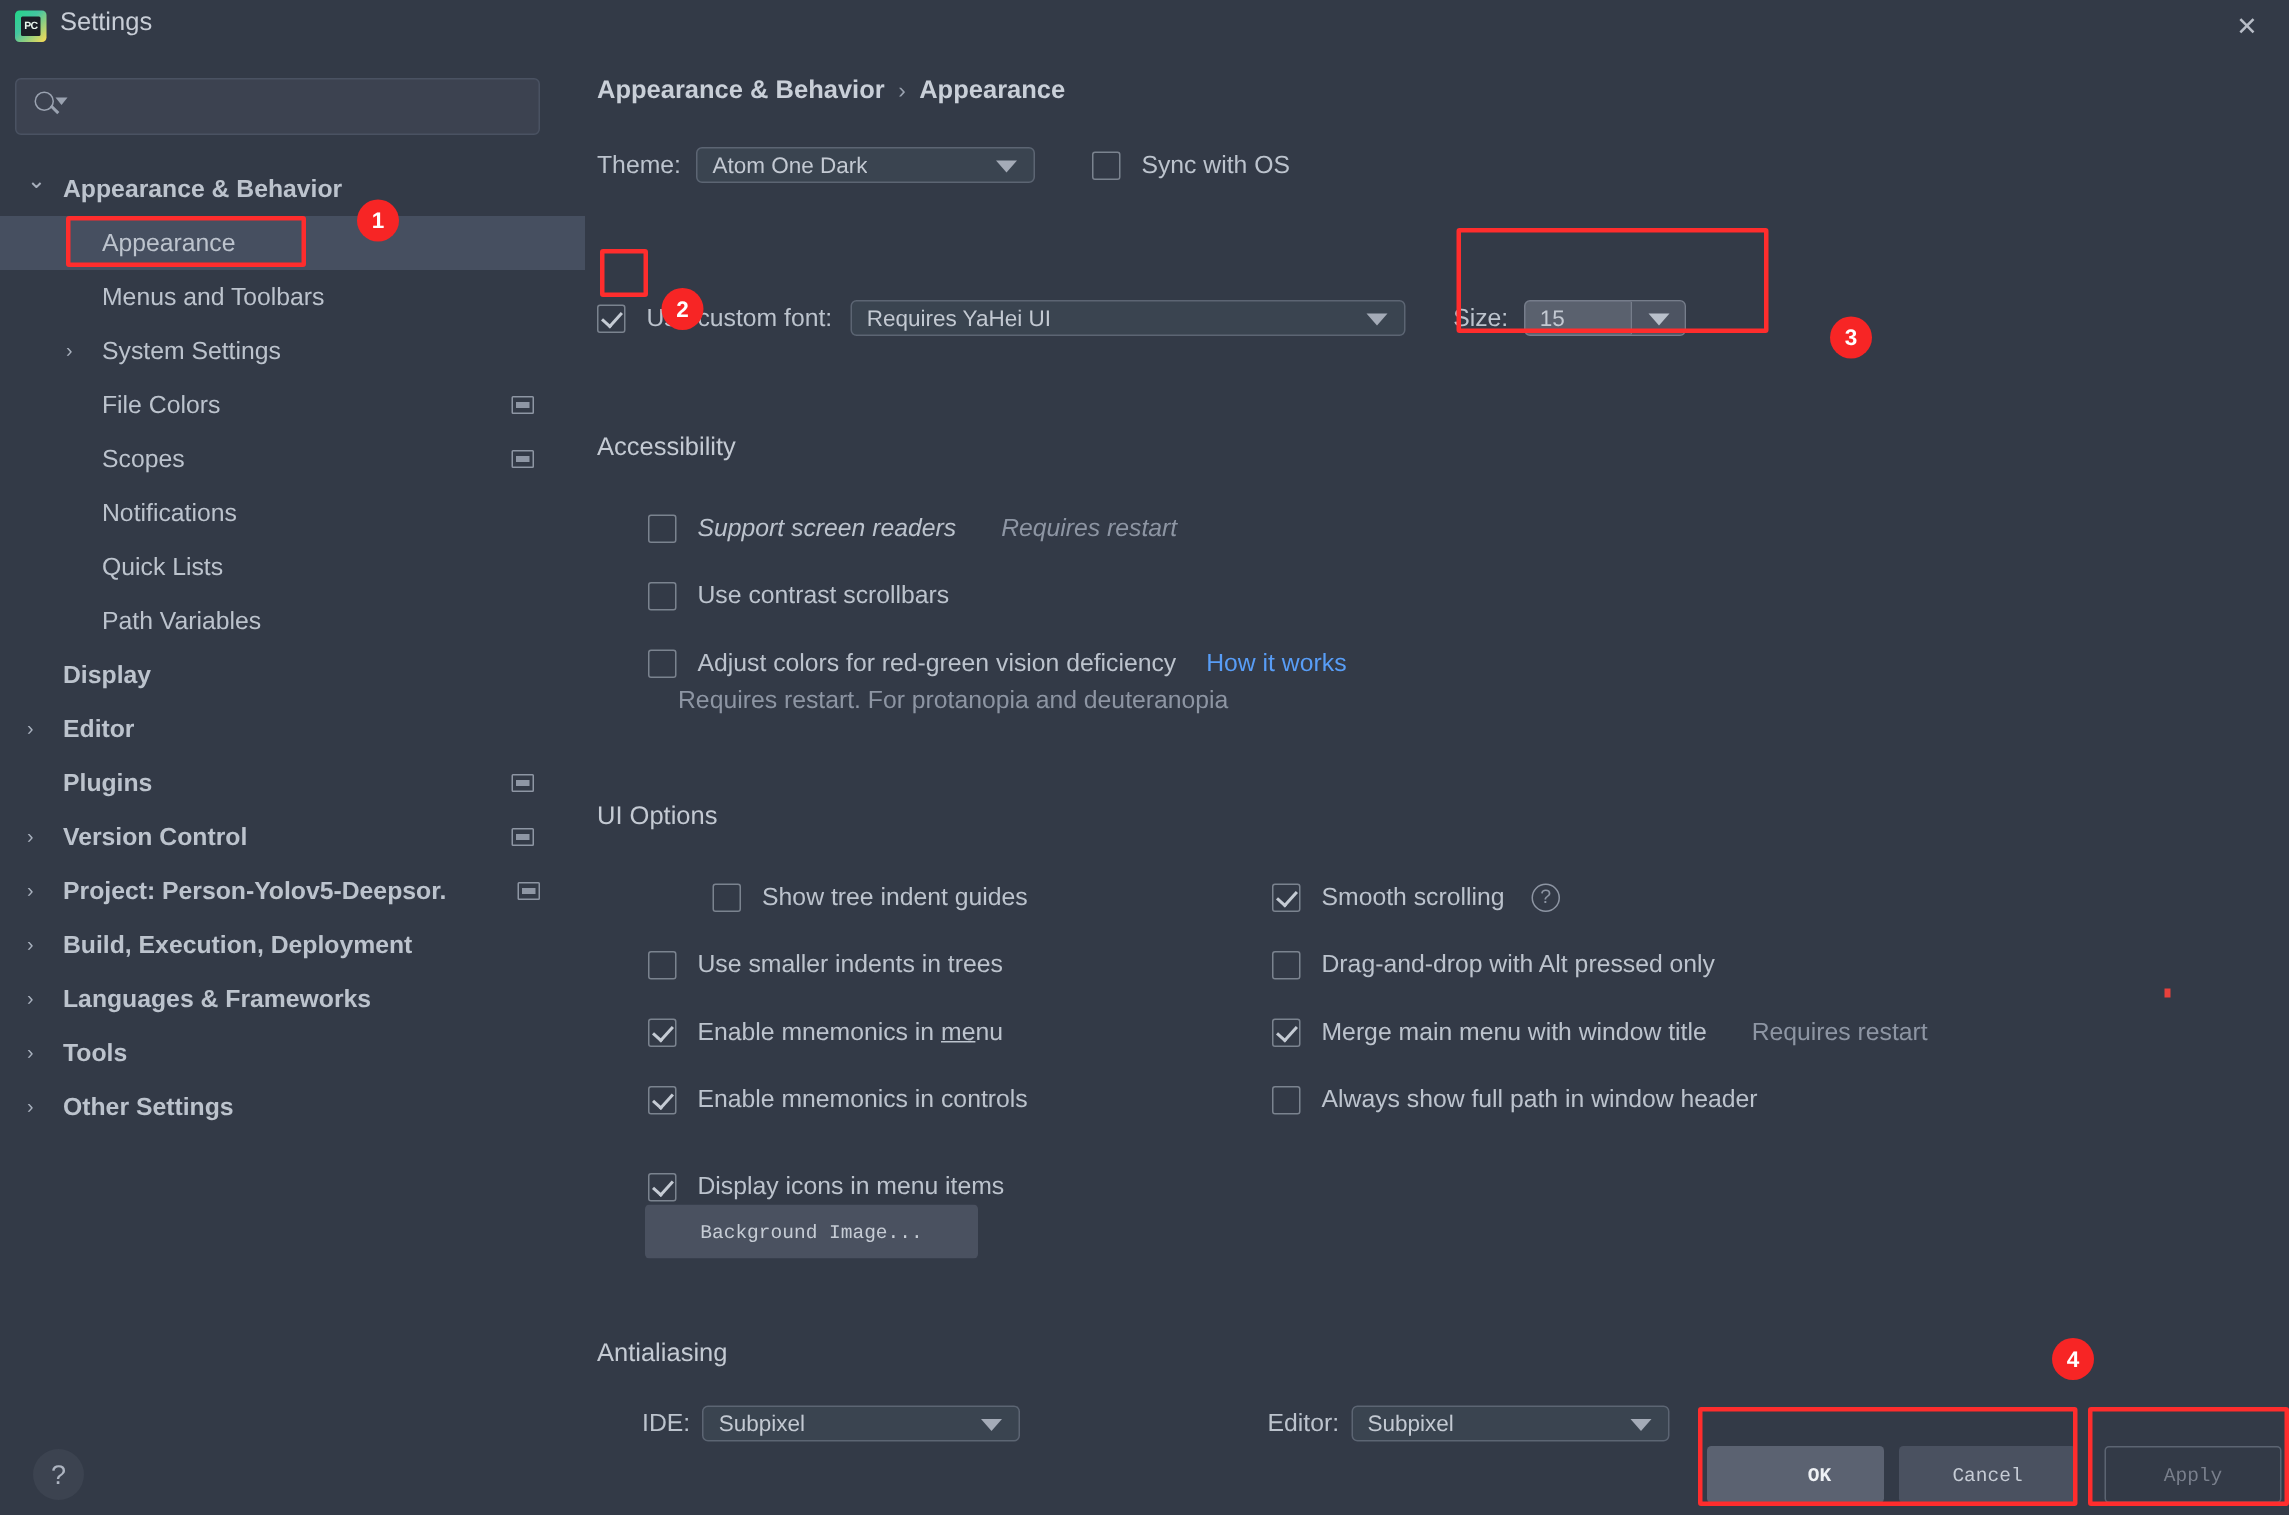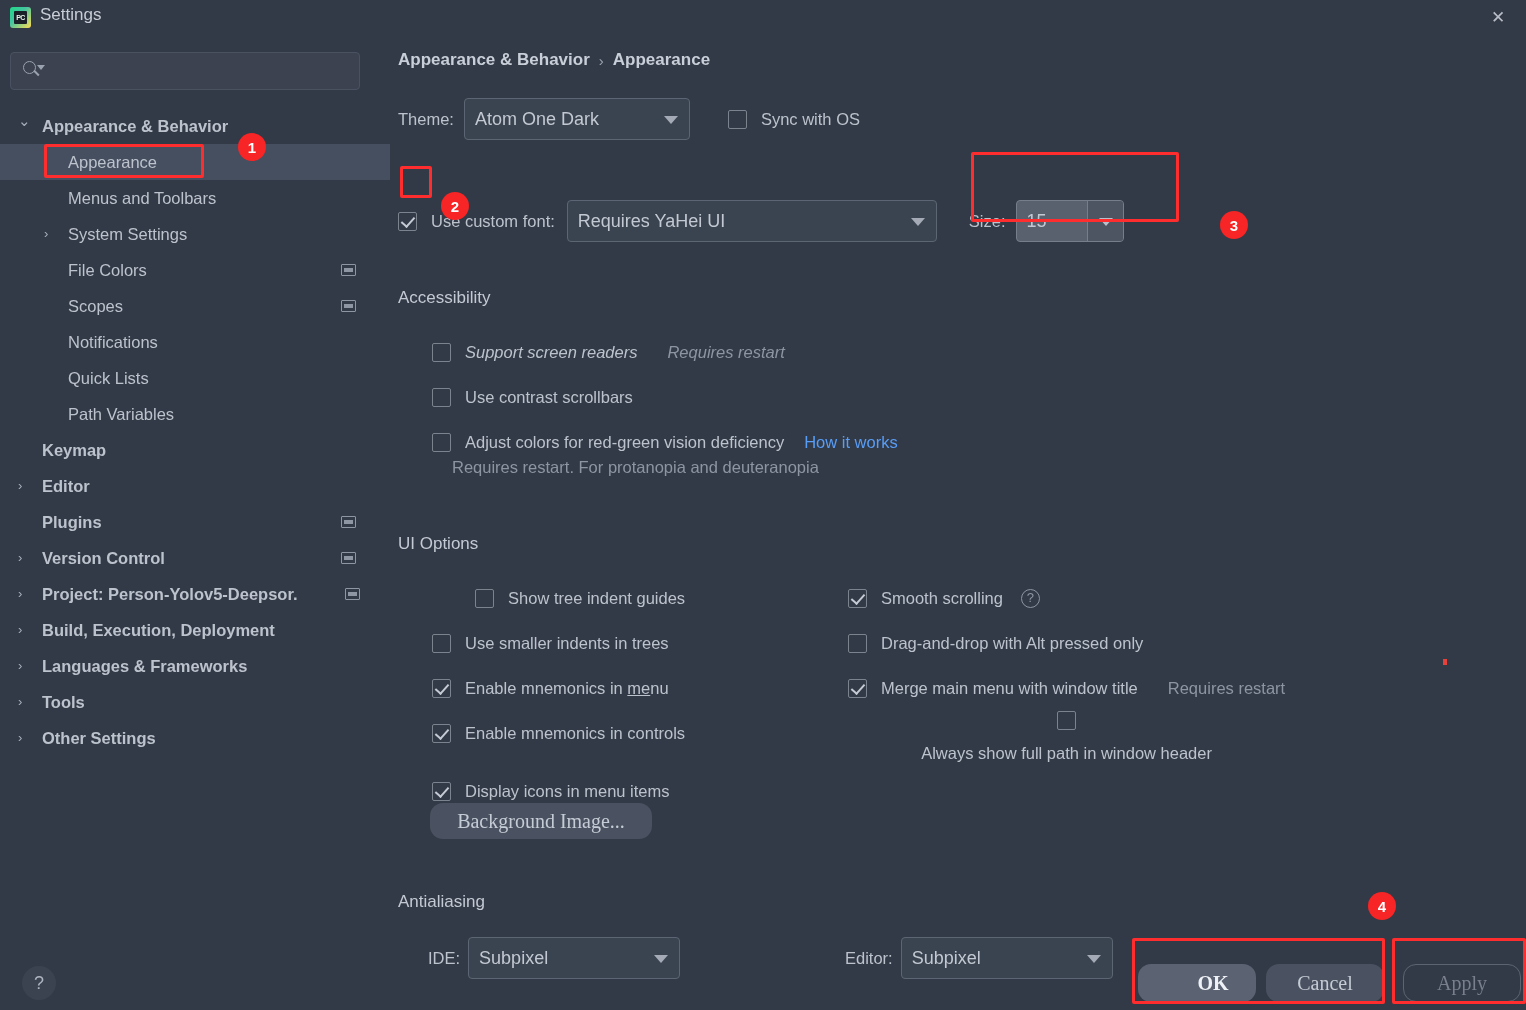--- a/index.html
+++ b/index.html
@@ -112,25 +112,25 @@
 
   .row { position: absolute; display: flex; align-items: center; }
 
   .lbl-plain { font-size: 16.5px; color: #bcc3cd; white-space: nowrap; }
   .lbl-dim  { font-size: 16.5px; color: #8d95a3; white-space: nowrap; }
   .lbl-link { font-size: 16.5px; color: #589df6; white-space: nowrap; }
   .section-title { font-size: 17px; color: #c4cad3; }
 
   
   .combo {
-    position: relative; height: 42px;
+    position: relative; height: 24px;
     border: 1px solid #5c6573; border-radius: 4px;
     background: #3a4450;
     display: flex; align-items: center;
-    color: #c3c9d2; font-size: 18px;
+    color: #c3c9d2; font-size: 15px;
   }
   .combo .val { padding-left: 10px; white-space: nowrap; overflow: hidden; }
   .combo .arrow {
     position: absolute; right: 11px; top: 50%; margin-top: -3px;
     border-left: 7px solid transparent; border-right: 7px solid transparent;
     border-top: 8px solid #a4abb7;
   }
   
   .combo.light { background: #5a616e; border: 1px solid #767d8b; }
   .combo.light .btnpart {
@@ -152,24 +152,24 @@
   }
 
   .cb-row { display: flex; align-items: center; gap: 14px; }
 
   .helpq {
     width: 19px; height: 19px; border-radius: 50%; border: 1.5px solid #8d95a3;
     color: #8d95a3; font-size: 13px; line-height: 16px; text-align: center;
   }
 
   .btn {
-    background: #4a5160; border: 1px solid transparent; border-radius: 13px;
-    color: #c6ccd5; font-size: 20px;
+    background: #4a5160; border: 1px solid transparent; border-radius: 3px;
+    color: #c6ccd5; font-size: 13px;
     display: flex; align-items: center; justify-content: center;
-    font-family: Liberation Serif, serif;
+    font-family: Liberation Mono, monospace;
   }
   .btn.default { background: #5b6271; color: #eef1f5; font-weight: bold; padding-left: 32px; }
   .btn.disabled { background: transparent; border: 1px solid #5c6472; color: #797f8c; }
 
   .mnem { text-decoration: underline; }
 
   
   .redbox {
     position: absolute; border: 3px solid #ff2d2d; border-radius: 2px;
     pointer-events: none;
@@ -233,21 +233,21 @@
         <div class="tree-row lvl1">
           <span class="lbl">Notifications</span>
         </div>
         <div class="tree-row lvl1">
           <span class="lbl">Quick Lists</span>
         </div>
         <div class="tree-row lvl1">
           <span class="lbl">Path Variables</span>
         </div>
         <div class="tree-row lvl0">
-          <span class="lbl">Keymap</span>
+          <span class="lbl">Display</span>
         </div>
         <div class="tree-row lvl0">
           <span class="chev">›</span>
           <span class="lbl">Editor</span>
         </div>
         <div class="tree-row lvl0">
           <span class="lbl">Plugins</span>
           <span class="badge-icon"></span>
         </div>
         <div class="tree-row lvl0">
@@ -366,21 +366,21 @@
         </div>
         <div class="cb-row" style="height: 45px;">
           <span class="cb"></span>
           <span class="lbl-plain">Drag-and-drop with Alt pressed only</span>
         </div>
         <div class="cb-row" style="height: 45px;">
           <span class="cb on"></span>
           <span class="lbl-plain">Merge main menu with window title</span>
           <span class="lbl-dim" style="margin-left: 16px;">Requires restart</span>
         </div>
-        <div class="cb-row" style="height: 45px; flex-direction: column;">
+        <div class="cb-row" style="height: 45px;">
           <span class="cb"></span>
           <span class="lbl-plain">Always show full path in window header</span>
         </div>
       </div>
 
     <button class="btn" style="position:absolute; left:40px; top:769px; width:222px; height:36px;">Background Image...</button>
 
     <div class="section-title" style="position:absolute; left:8px; top:858px;">Antialiasing</div>
 
     <div class="row" style="left:38px; top:903px;">

